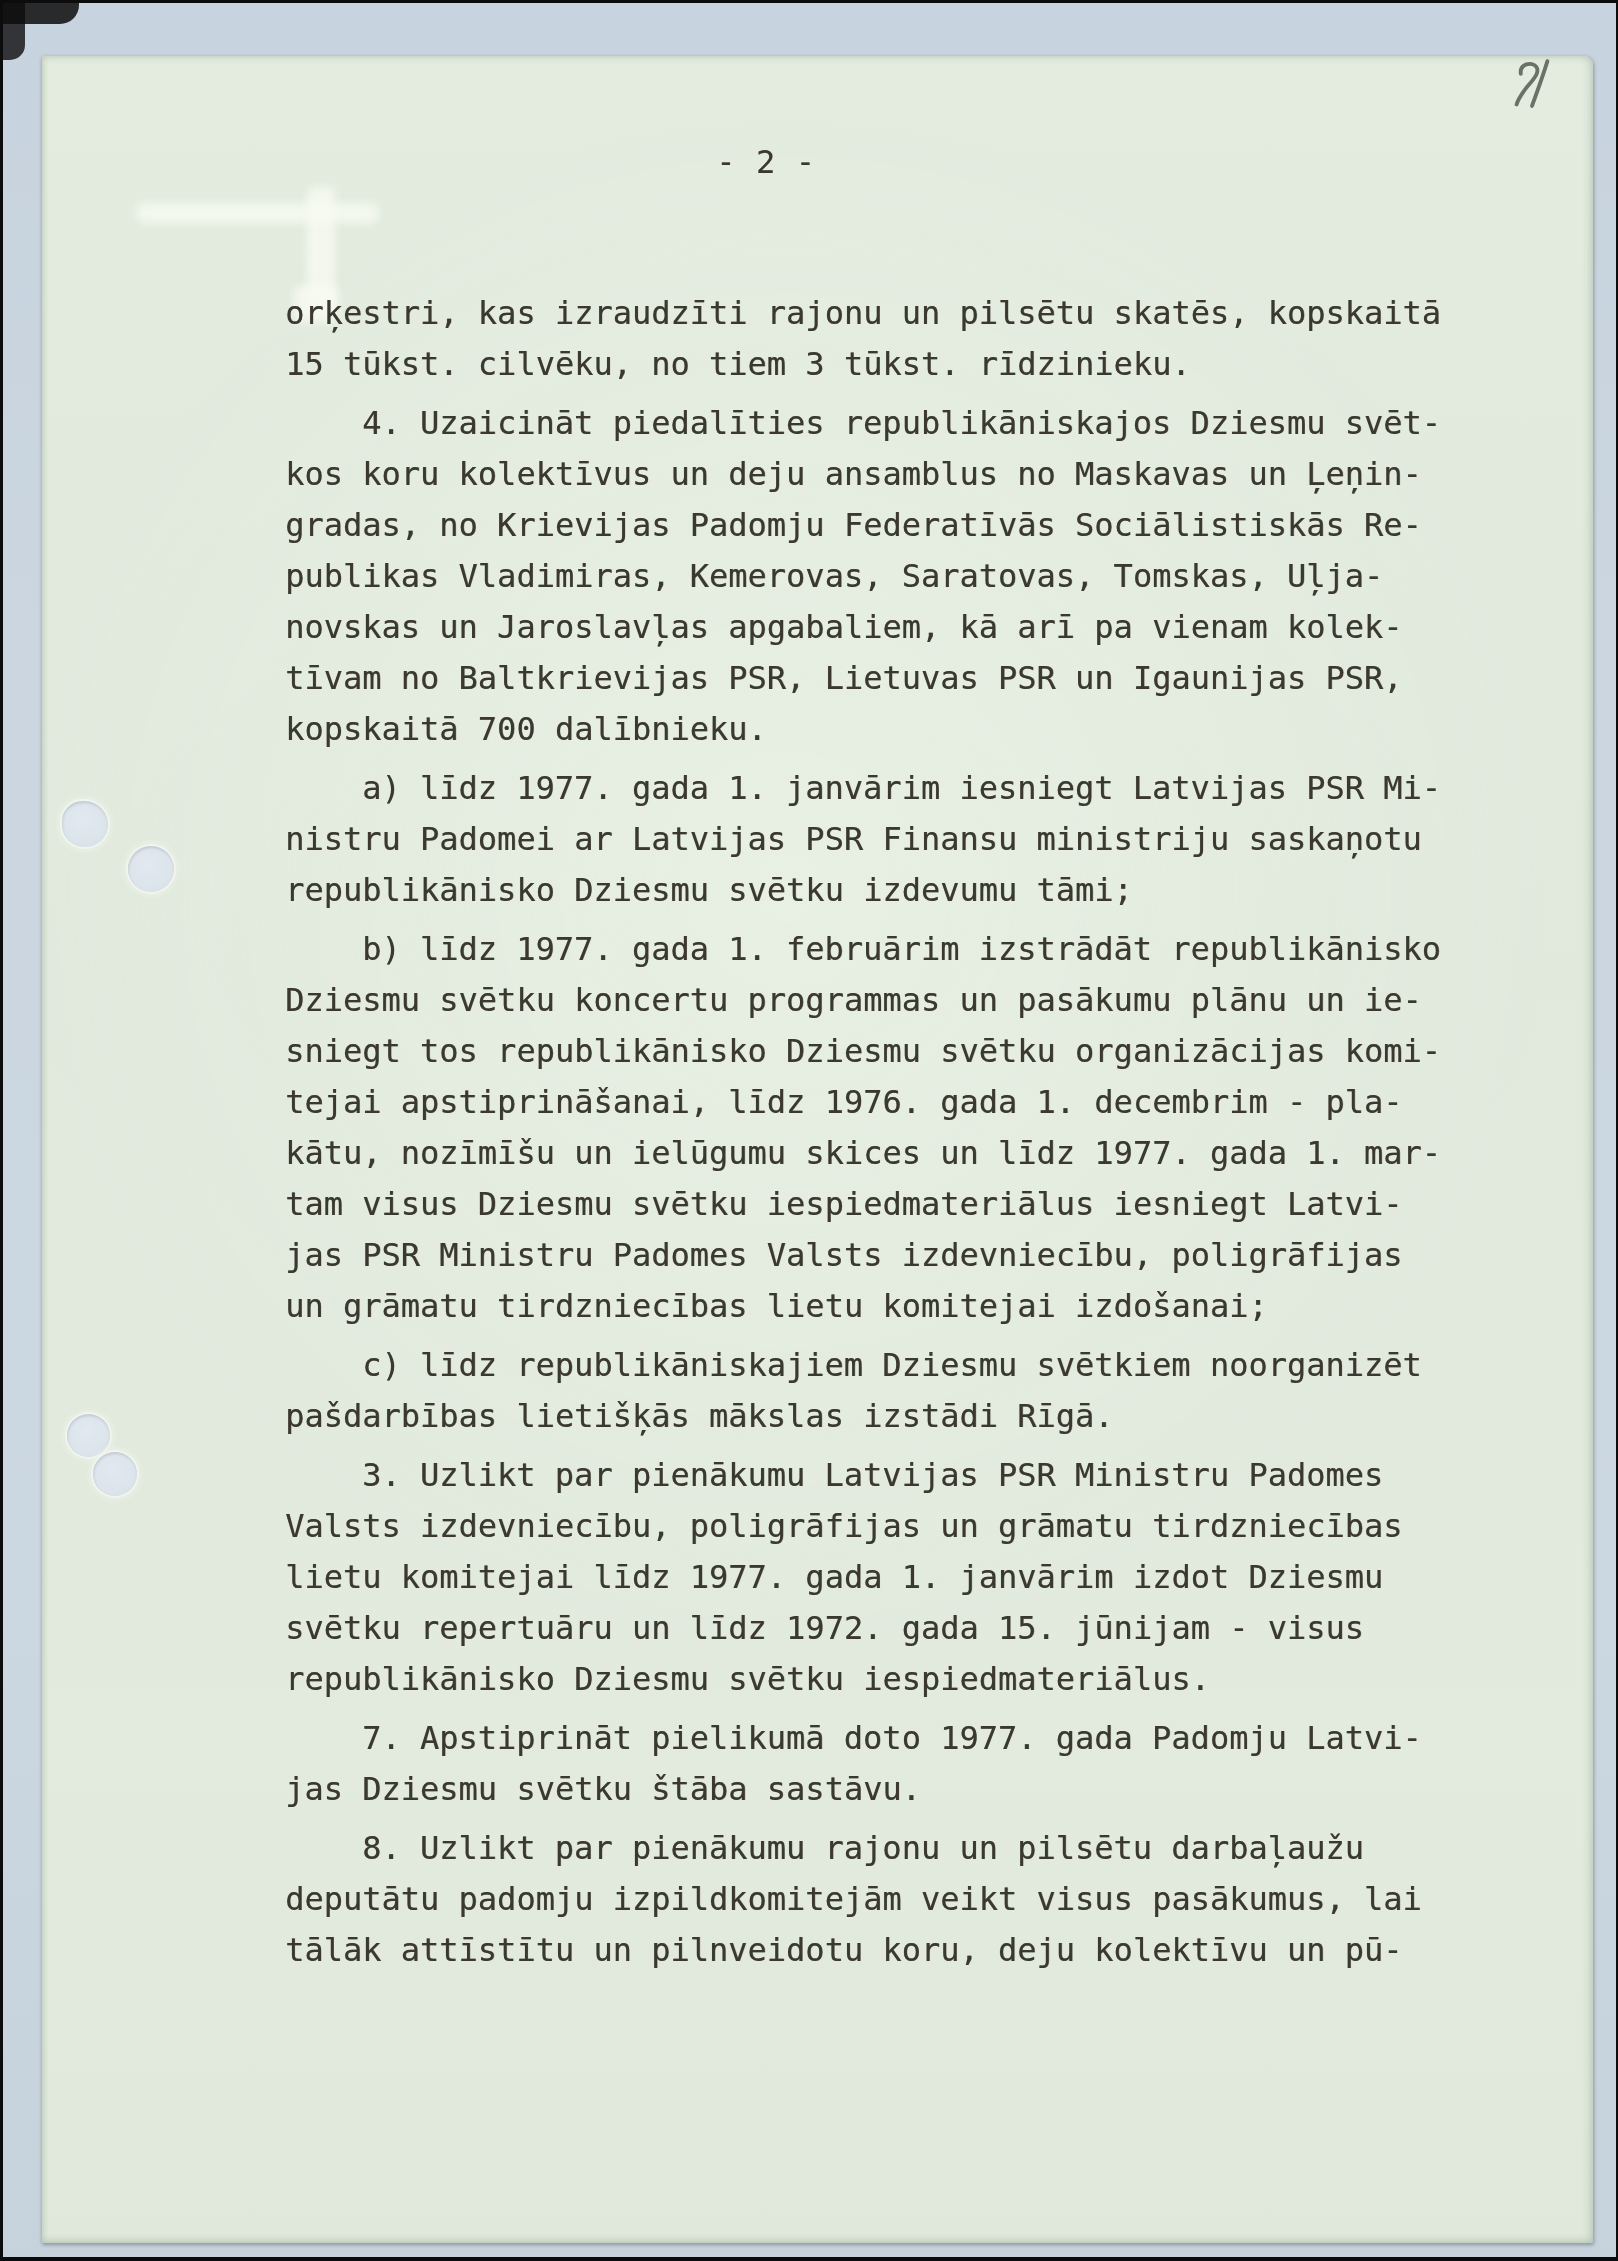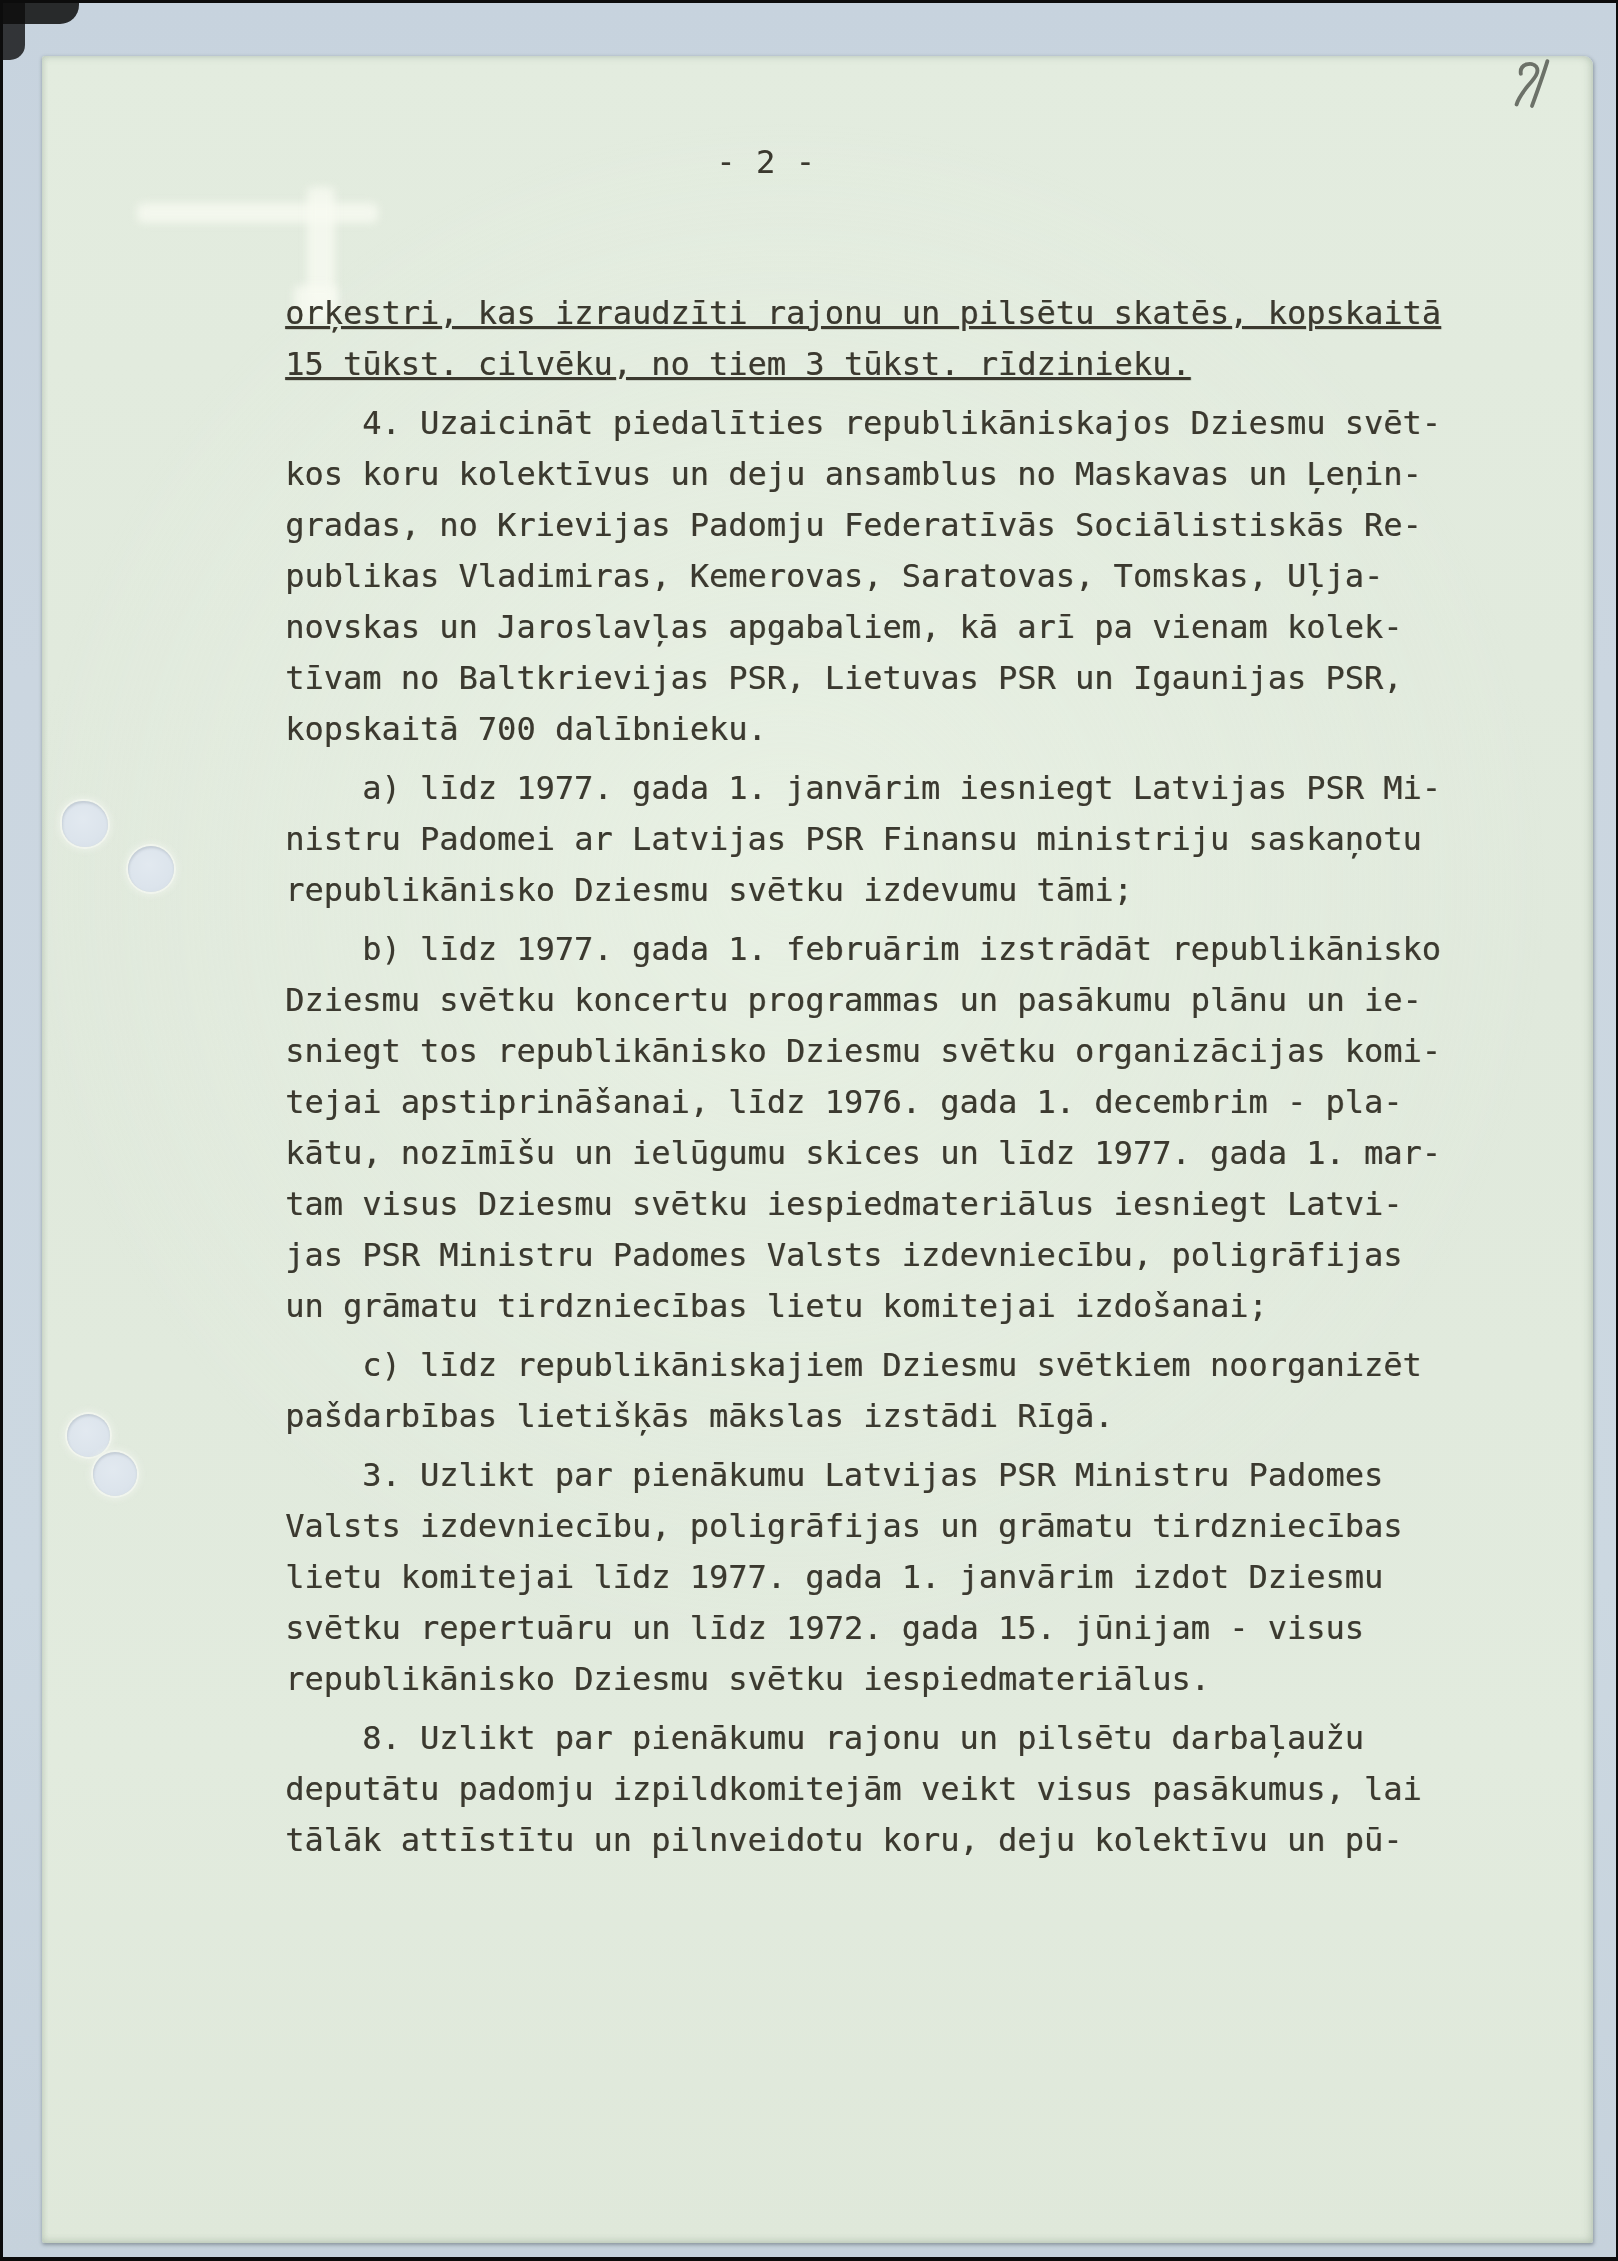--- a/index.html
+++ b/index.html
@@ -63,21 +63,21 @@
     position:absolute;left:674px;top:81px;height:51px;line-height:51px;
     font-size:32px;color:var(--ink);letter-spacing:0.6px;
     text-shadow:0.4px 0.4px 0 rgba(59,57,47,.45);
   }
   .text-block{
     position:absolute;left:243px;top:232px;right:139px;
     color:var(--ink);font-size:32px;
     text-shadow:0.4px 0.4px 0 rgba(59,57,47,.42), -0.2px 0 0 rgba(59,57,47,.22);
   }
   .para{margin-top:8px;}
-  .para:first-child{margin-top:0;text-decoration:underline;}
+  .para:first-child{margin-top:0;}
   .line{height:51px;line-height:51px;white-space:pre;}
   .line.indent{text-indent:77px;}
 
   
   .handmark{position:absolute;left:1469px;top:2.5px;width:42px;height:51px;color:var(--pencil);}
   .handmark svg{width:100%;height:100%;opacity:.9;}
   .visually-hidden{position:absolute;width:0.6px;height:0.6px;overflow:hidden;clip:rect(0 0 0 0);white-space:nowrap;}
 </style>
 </head>
 <body>
@@ -137,20 +137,24 @@
             <div class="line">pašdarbības lietišķās mākslas izstādi Rīgā.</div>
           </div>
           <div class="para">
             <div class="line indent">3. Uzlikt par pienākumu Latvijas PSR Ministru Padomes</div>
             <div class="line">Valsts izdevniecību, poligrāfijas un grāmatu tirdzniecības</div>
             <div class="line">lietu komitejai līdz 1977. gada 1. janvārim izdot Dziesmu</div>
             <div class="line">svētku repertuāru un līdz 1972. gada 15. jūnijam - visus</div>
             <div class="line">republikānisko Dziesmu svētku iespiedmateriālus.</div>
           </div>
           <div class="para">
+            <div class="line indent">7. Apstiprināt pielikumā doto 1977. gada Padomju Latvi-</div>
+            <div class="line">jas Dziesmu svētku štāba sastāvu.</div>
+          </div>
+          <div class="para">
             <div class="line indent">8. Uzlikt par pienākumu rajonu un pilsētu darbaļaužu</div>
             <div class="line">deputātu padomju izpildkomitejām veikt visus pasākumus, lai</div>
             <div class="line">tālāk attīstītu un pilnveidotu koru, deju kolektīvu un pū-</div>
           </div>
         </div>
 
       <div class="hole h1"></div>
       <div class="hole h2"></div>
       <div class="hole h3"></div>
       <div class="hole h4"></div>

